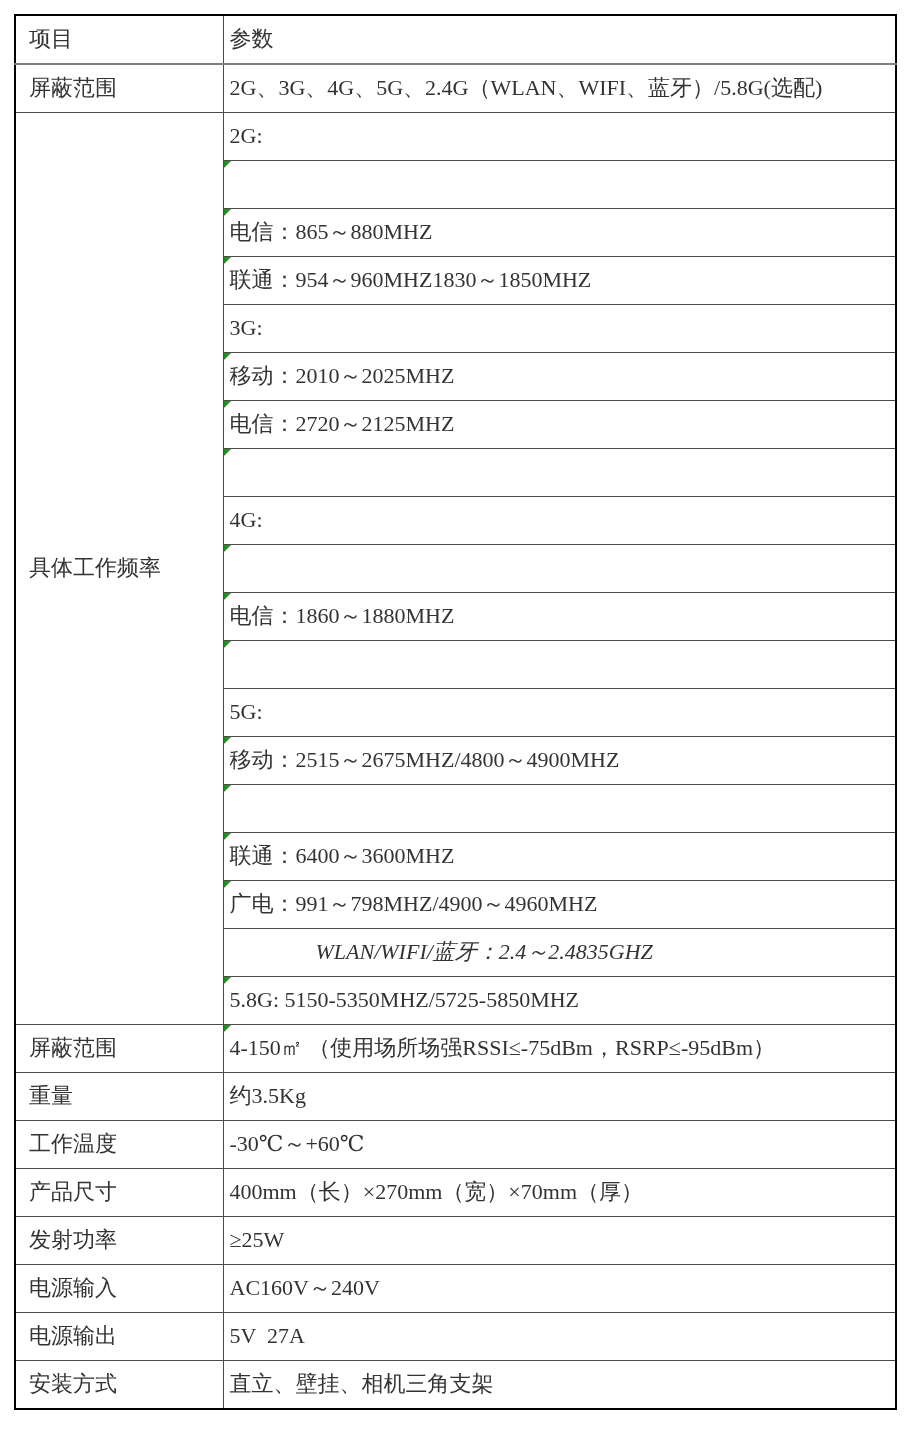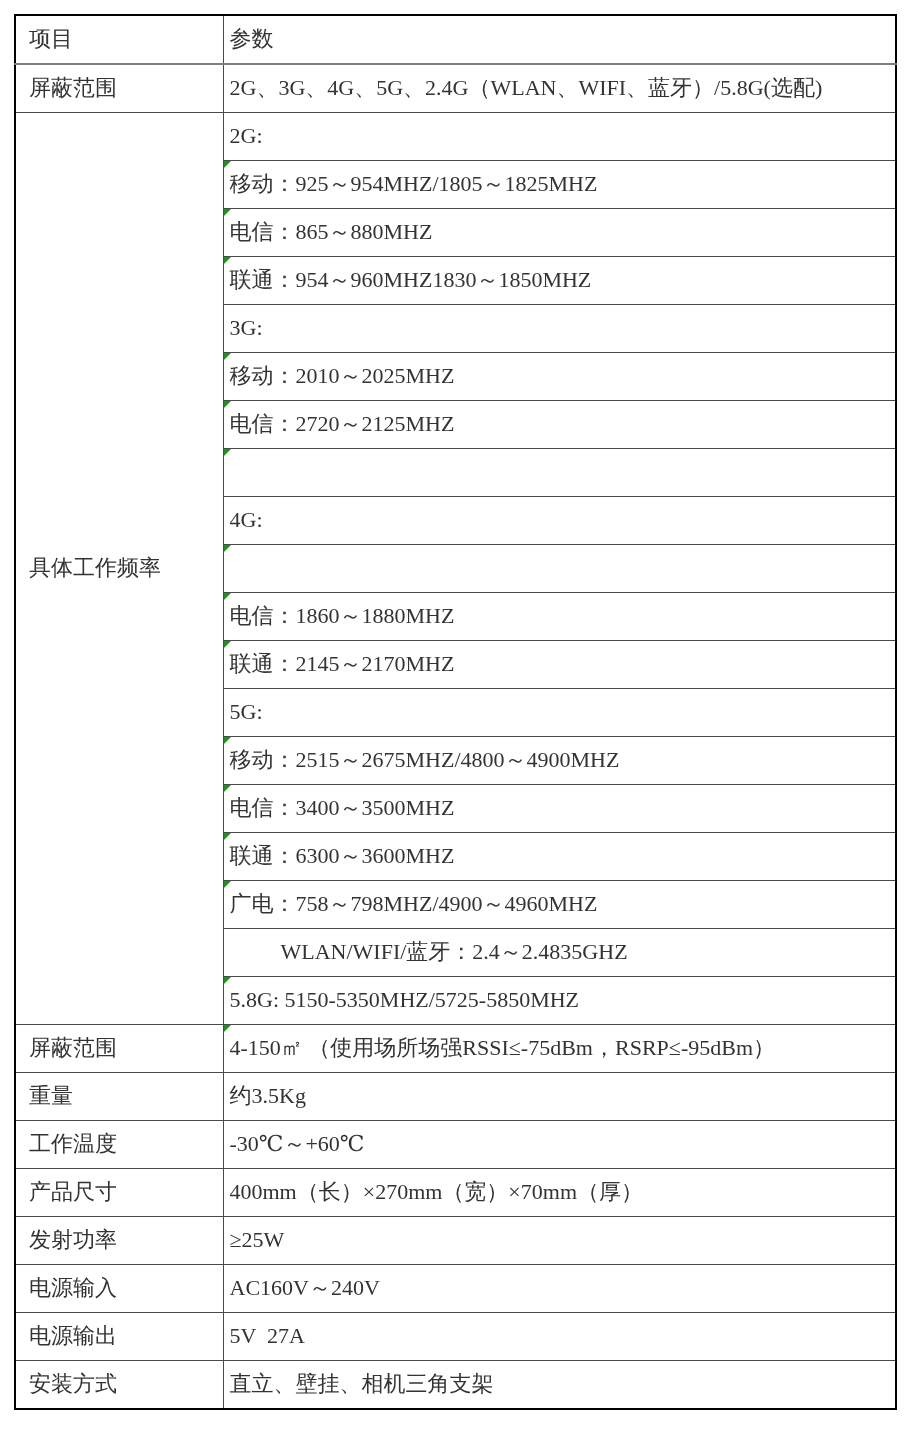--- a/index.html
+++ b/index.html
@@ -31,21 +31,21 @@
     white-space: pre-wrap;
     overflow: hidden;
     position: relative;
     line-height: 1.1;
   }
   .spec-table tr.header-row td {
     border-bottom: 2px solid #7f7f7f;
   }
   .spec-table td.label-cell { padding-left: 13px; }
   .spec-table td.value-cell { padding-left: 6px; margin-top: 28px; }
-  .spec-table td.indent { padding-left: 57px; }
+  .spec-table td.indent { padding-left: 92px; font-style: italic; }
   .flag {
     position: absolute;
     top: 0;
     left: 0;
     width: 0;
     height: 0;
     border-top: 7px solid #1c941c;
     border-right: 7px solid transparent;
   }
 </style>
@@ -66,21 +66,21 @@
     <tr>
       <td class="label-cell">屏蔽范围</td>
       <td class="value-cell">2G、3G、4G、5G、2.4G（WLAN、WIFI、蓝牙）/5.8G(选配)</td>
     </tr>
 
     <tr>
       <td class="label-cell" rowspan="19">具体工作频率</td>
       <td class="value-cell"><span>2G:</span></td>
     </tr>
     <tr>
-      <td class="value-cell"><span class="flag"></span><span>移动：925～954MHZ/1805～1825MHZ</span></td>
+      <td class="value-cell"><span class="flag"></span></td>
     </tr>
     <tr>
       <td class="value-cell"><span class="flag"></span><span>电信：865～880MHZ</span></td>
     </tr>
     <tr>
       <td class="value-cell"><span class="flag"></span><span>联通：954～960MHZ1830～1850MHZ</span></td>
     </tr>
     <tr>
       <td class="value-cell"><span>3G:</span></td>
     </tr>
@@ -96,36 +96,36 @@
     <tr>
       <td class="value-cell"><span>4G:</span></td>
     </tr>
     <tr>
       <td class="value-cell"><span class="flag"></span></td>
     </tr>
     <tr>
       <td class="value-cell"><span class="flag"></span><span>电信：1860～1880MHZ</span></td>
     </tr>
     <tr>
-      <td class="value-cell"><span class="flag"></span><span>联通：2145～2170MHZ</span></td>
+      <td class="value-cell"><span class="flag"></span></td>
     </tr>
     <tr>
       <td class="value-cell"><span>5G:</span></td>
     </tr>
     <tr>
       <td class="value-cell"><span class="flag"></span><span>移动：2515～2675MHZ/4800～4900MHZ</span></td>
     </tr>
     <tr>
-      <td class="value-cell"><span class="flag"></span><span>电信：3400～3500MHZ</span></td>
+      <td class="value-cell"><span class="flag"></span></td>
     </tr>
     <tr>
-      <td class="value-cell"><span class="flag"></span><span>联通：6300～3600MHZ</span></td>
+      <td class="value-cell"><span class="flag"></span><span>联通：6400～3600MHZ</span></td>
     </tr>
     <tr>
-      <td class="value-cell"><span class="flag"></span><span>广电：758～798MHZ/4900～4960MHZ</span></td>
+      <td class="value-cell"><span class="flag"></span><span>广电：991～798MHZ/4900～4960MHZ</span></td>
     </tr>
     <tr>
       <td class="value-cell indent"><span>WLAN/WIFI/蓝牙：2.4～2.4835GHZ</span></td>
     </tr>
     <tr>
       <td class="value-cell"><span class="flag"></span><span>5.8G: 5150-5350MHZ/5725-5850MHZ</span></td>
     </tr>
 
     <tr>
       <td class="label-cell">屏蔽范围</td>

